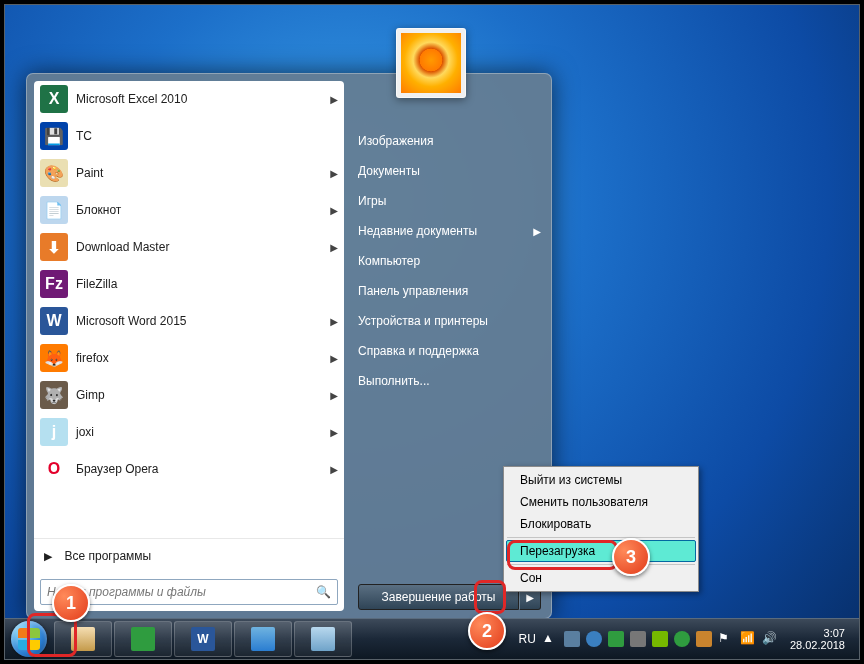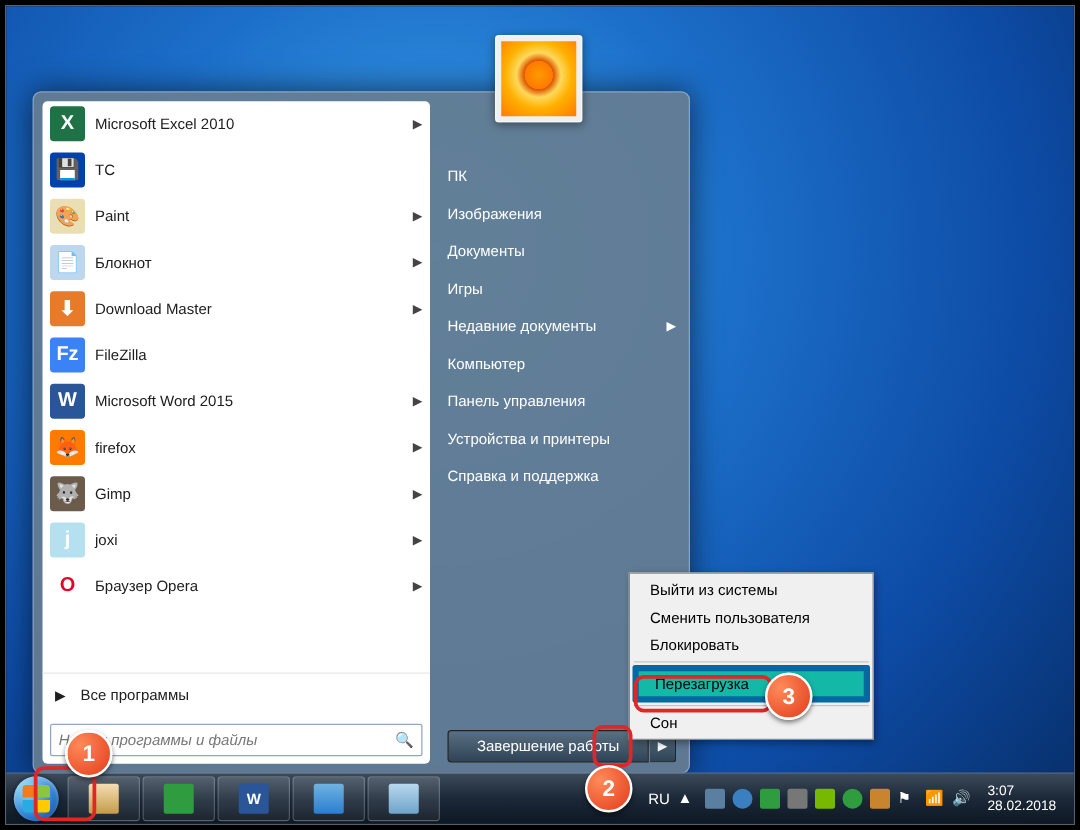--- a/index.html
+++ b/index.html
@@ -10,21 +10,21 @@
 .start-button{width:48px;height:40px;display:flex;align-items:center;justify-content:center}
 .orb{width:36px;height:36px;border-radius:50%;background:radial-gradient(circle at 30% 30%,#97e3ff 0%,#2a7dd1 60%,#0a3a72 100%);position:relative;box-shadow:inset 0 2px 4px rgba(255,255,255,.4),0 0 4px rgba(0,0,0,.5)}
 .orb::before{content:"";position:absolute;left:7px;top:7px;width:10px;height:10px;background:#f27b1a;border-top-left-radius:3px}
 .orb::after{content:"";position:absolute;right:7px;top:7px;width:10px;height:10px;background:#8cc63f;border-top-right-radius:3px}
 .orb-b1{position:absolute;left:7px;bottom:7px;width:10px;height:10px;background:#29abe2;border-bottom-left-radius:3px}
 .orb-b2{position:absolute;right:7px;bottom:7px;width:10px;height:10px;background:#fecb00;border-bottom-right-radius:3px}
 .task-item{width:56px;height:34px;margin:0 1px;background:linear-gradient(to bottom,rgba(255,255,255,.15),rgba(255,255,255,.05));border:1px solid rgba(255,255,255,.2);border-radius:3px;display:flex;align-items:center;justify-content:center}
 .tb-icon{width:24px;height:24px}
 .tray{margin-left:auto;display:flex;align-items:center;gap:6px;padding-right:8px;color:#fff}
 .tray .small{width:16px;height:16px;display:inline-block}
-.clock{line-height:1.1;font-size:11px;padding:0 6px}
+.clock{text-align:right;line-height:1.1;font-size:11px;padding:0 6px}
 .startmenu{position:absolute;left:26px;bottom:45px;width:524px;height:544px;background:rgba(102,125,145,.92);border:1px solid rgba(255,255,255,.3);border-radius:7px;box-shadow:0 0 25px rgba(0,0,0,.6);display:flex}
 .sm-left{width:310px;background:#fff;margin:7px 0 7px 7px;border-radius:4px;display:flex;flex-direction:column}
 .sm-programs{flex:1;overflow:hidden}
 .prog-row{display:flex;align-items:center;height:36px;padding:0 6px;border-bottom:1px solid transparent;color:#202020}
 .pr-icon{width:28px;height:28px;margin-right:8px;border-radius:3px;display:flex;align-items:center;justify-content:center;font-size:16px;color:#fff;font-weight:bold}
 .pr-arrow{margin-left:auto;color:#444;font-size:10px}
 .all-prog{height:34px;display:flex;align-items:center;padding:0 10px;color:#202020;border-top:1px solid #e8e8e8}
 .all-prog .tri{margin-right:12px;font-size:11px}
 .search{margin:6px;height:24px;border:1px solid #8fa7bf;border-radius:2px;display:flex;align-items:center;padding:0 6px;color:#777;font-style:italic;background:#fff}
 .search .mag{margin-left:auto;color:#3a6ea5;font-style:normal}
@@ -32,21 +32,21 @@
 .r-item{height:30px;display:flex;align-items:center;font-size:12px}
 .r-arrow{margin-left:auto;font-size:10px}
 .shutdown-row{margin-top:auto;display:flex;height:26px}
 .shutdown-btn{flex:1;background:linear-gradient(to bottom,#5a6f82,#2f4456);border:1px solid #222;border-radius:3px 0 0 3px;display:flex;align-items:center;justify-content:center;color:#fff;font-size:12px}
 .shutdown-arrow{width:20px;background:linear-gradient(to bottom,#5a6f82,#2f4456);border:1px solid #222;border-left:1px solid #6a7f92;border-radius:0 3px 3px 0;display:flex;align-items:center;justify-content:center;color:#fff;font-size:10px}
 .avatar{position:absolute;left:396px;top:28px;width:60px;height:60px;background:#f0f0f0;border:1px solid rgba(255,255,255,.6);border-radius:3px;padding:4px;box-shadow:0 2px 8px rgba(0,0,0,.4)}
 .avatar-img{width:100%;height:100%;background:radial-gradient(circle at 50% 45%,#ff9a00 0%,#ff7a00 25%,#dc5500 26%,#ffd95c 40%,#ffb000 60%,#ff7a00 100%)}
 .submenu{position:absolute;left:503px;bottom:72px;width:190px;background:#f0f0f0;border:1px solid #8b8b8b;box-shadow:2px 2px 6px rgba(0,0,0,.4);padding:2px}
 .sub-item{height:22px;display:flex;align-items:center;padding:0 14px;color:#000;font-size:12px}
 .sub-sep{height:1px;background:#c5c5c5;margin:2px 1px}
-.sub-item.hover{background:#14b8a6;border:5px solid #0369a1;border-radius:2px;padding:0 13px;height:20px}
+.sub-item.hover{background:#5eead4;border:1px solid #0369a1;border-radius:2px;padding:0 13px;height:20px}
 .callout{position:absolute;border:3px solid #e02727;border-radius:8px}
 .call-num{position:absolute;width:34px;height:34px;border-radius:50%;background:radial-gradient(circle at 30% 30%,#ff8a5a,#e23b1a);border:2px solid #fff;display:flex;align-items:center;justify-content:center;color:#fff;font-weight:bold;font-size:18px;box-shadow:0 2px 4px rgba(0,0,0,.5)}
 </style>
 </head>
 <body>
 
 <div class="screen">
   <div class="border"></div>
   <div class="wallpaper"></div>
 
@@ -71,21 +71,21 @@
             <div class="pr-icon" style="background: rgb(189, 215, 238);">📄</div>
             <span>Блокнот</span>
             <span class="pr-arrow">▶</span>
           </div>
           <div class="prog-row">
             <div class="pr-icon" style="background: rgb(232, 123, 41);">⬇</div>
             <span>Download Master</span>
             <span class="pr-arrow">▶</span>
           </div>
           <div class="prog-row">
-            <div class="pr-icon" style="background: #3b82f6;">Fz</div>
+            <div class="pr-icon" style="background: #701a75;">Fz</div>
             <span>FileZilla</span>
           </div>
           <div class="prog-row">
             <div class="pr-icon" style="background: rgb(42, 86, 153);">W</div>
             <span>Microsoft Word 2015</span>
             <span class="pr-arrow">▶</span>
           </div>
           <div class="prog-row">
             <div class="pr-icon" style="background: rgb(255, 123, 0);">🦊</div>
             <span>firefox</span>
@@ -112,23 +112,20 @@
         <span>Все программы</span>
       </div>
       <div class="search">
         <span>Найти программы и файлы</span>
         <span class="mag">🔍</span>
       </div>
     </div>
     <div class="sm-right">
       <div id="ritems">
           <div class="r-item">
-            <span>ПК</span>
-          </div>
-          <div class="r-item">
             <span>Изображения</span>
           </div>
           <div class="r-item">
             <span>Документы</span>
           </div>
           <div class="r-item">
             <span>Игры</span>
           </div>
           <div class="r-item">
             <span>Недавние документы</span>
@@ -138,20 +135,23 @@
             <span>Компьютер</span>
           </div>
           <div class="r-item">
             <span>Панель управления</span>
           </div>
           <div class="r-item">
             <span>Устройства и принтеры</span>
           </div>
           <div class="r-item">
             <span>Справка и поддержка</span>
+          </div>
+          <div class="r-item">
+            <span>Выполнить...</span>
           </div>
         </div>
       <div class="shutdown-row">
         <div class="shutdown-btn">
           <span>Завершение работы</span>
         </div>
         <div class="shutdown-arrow">
           <span>▶</span>
         </div>
       </div>

